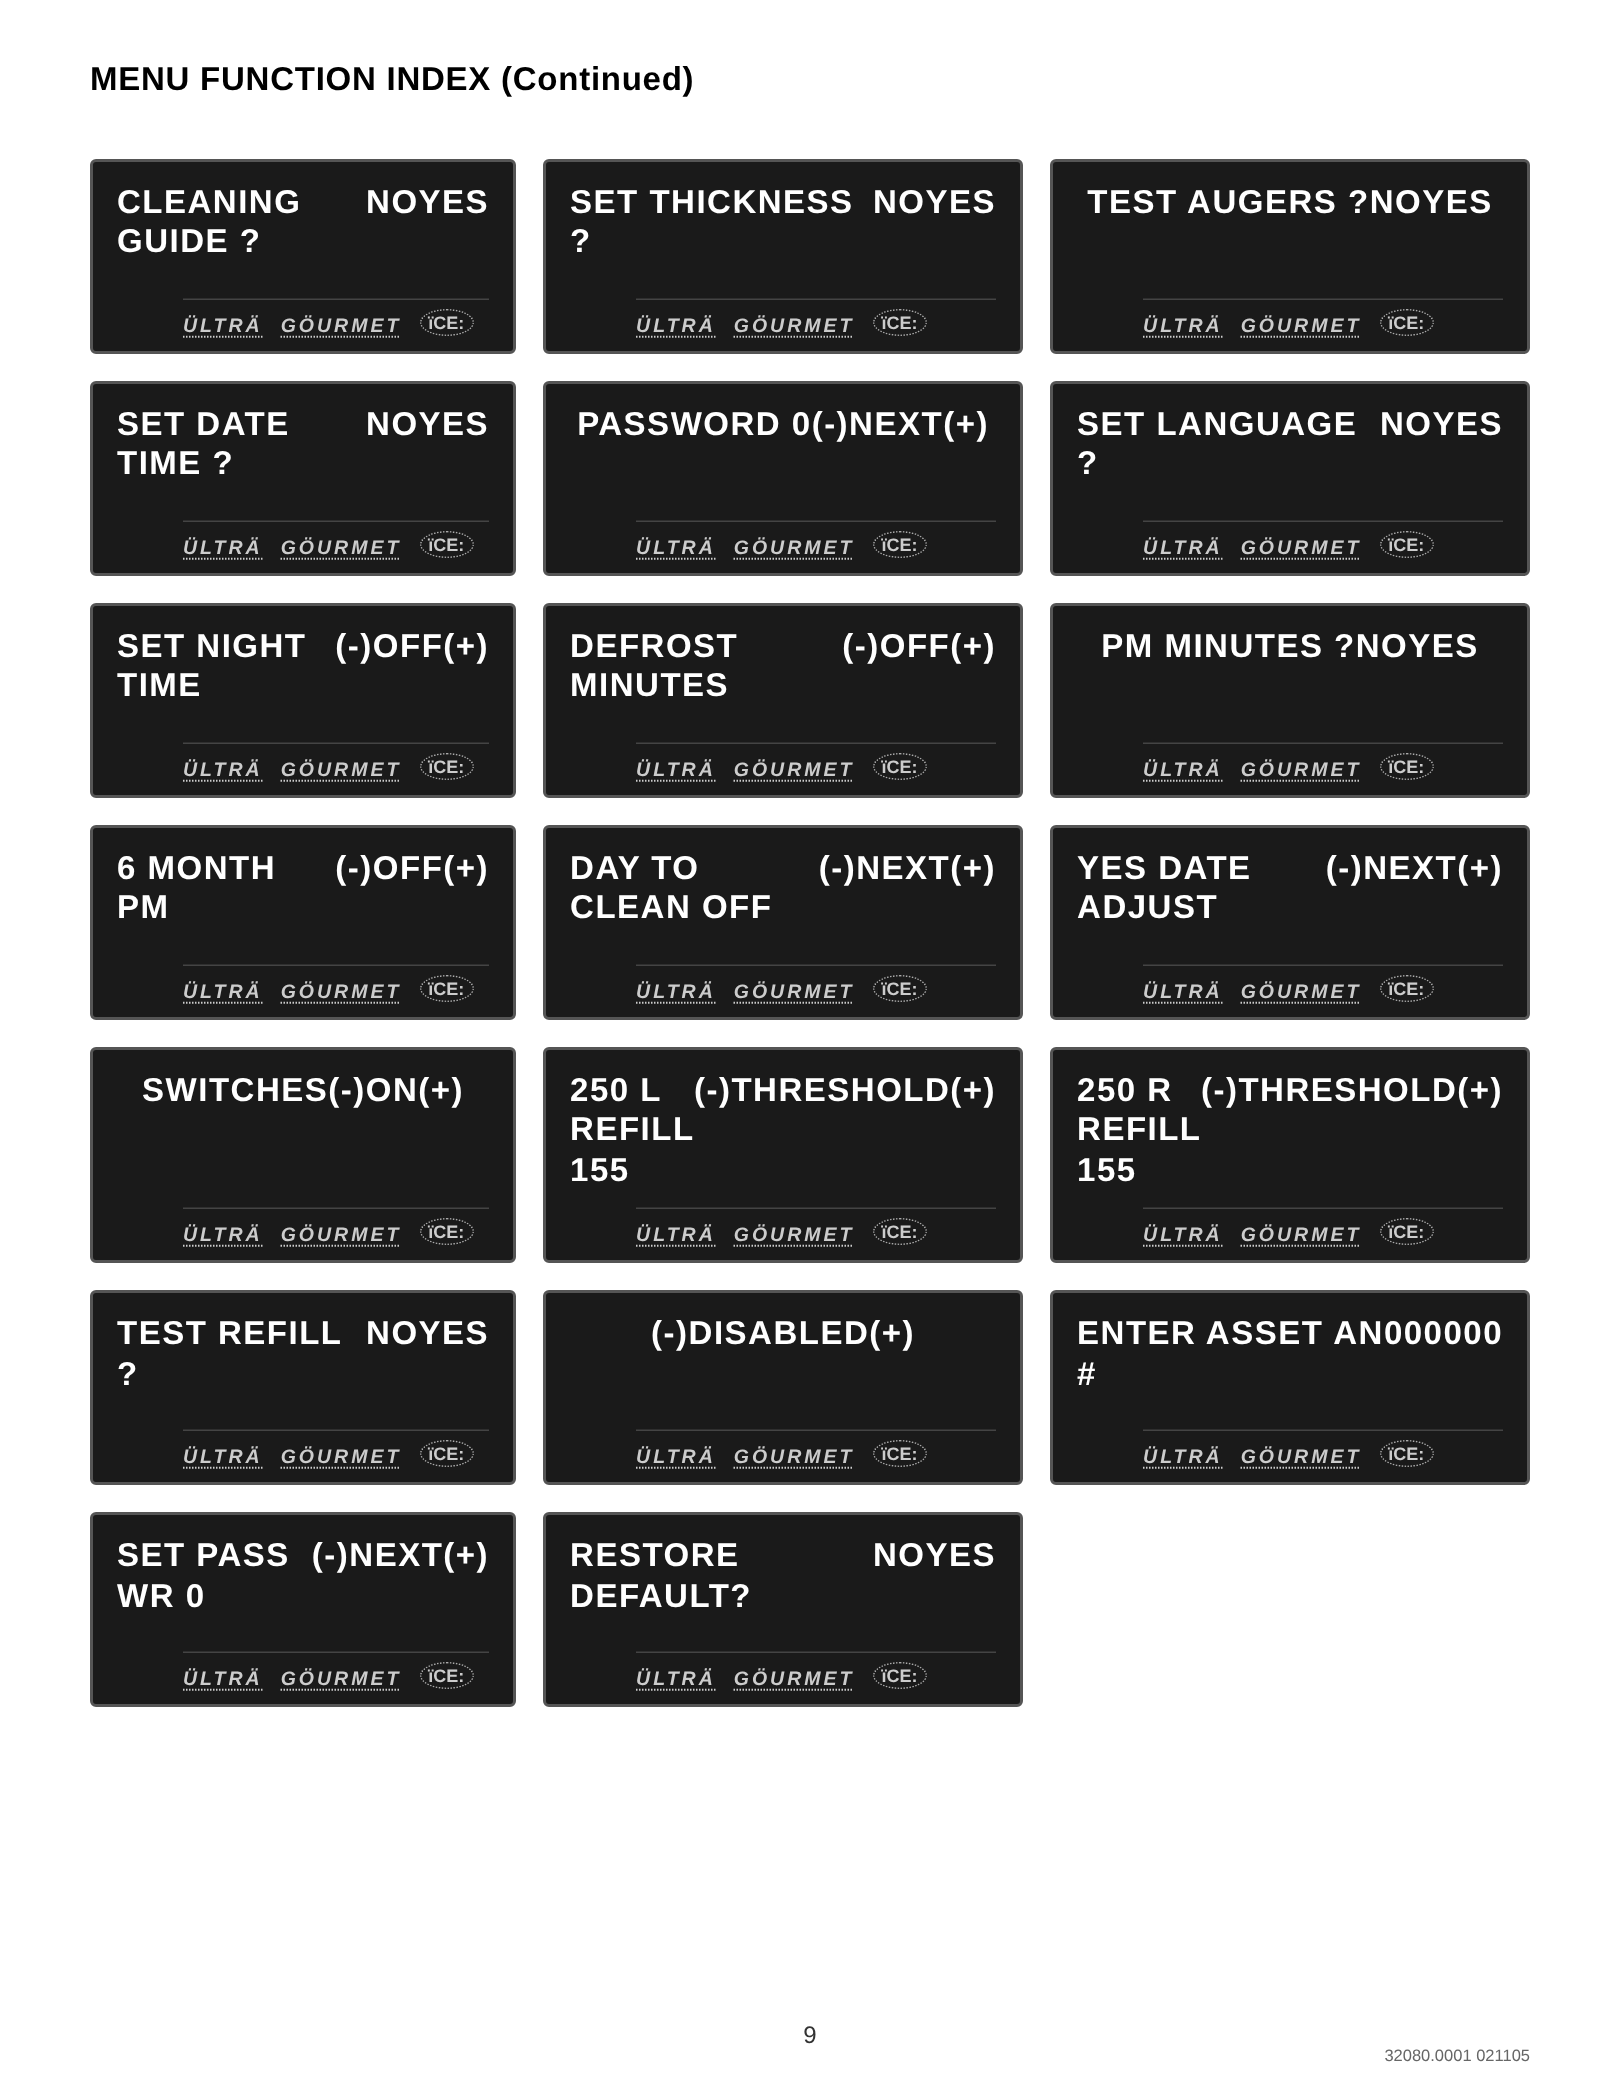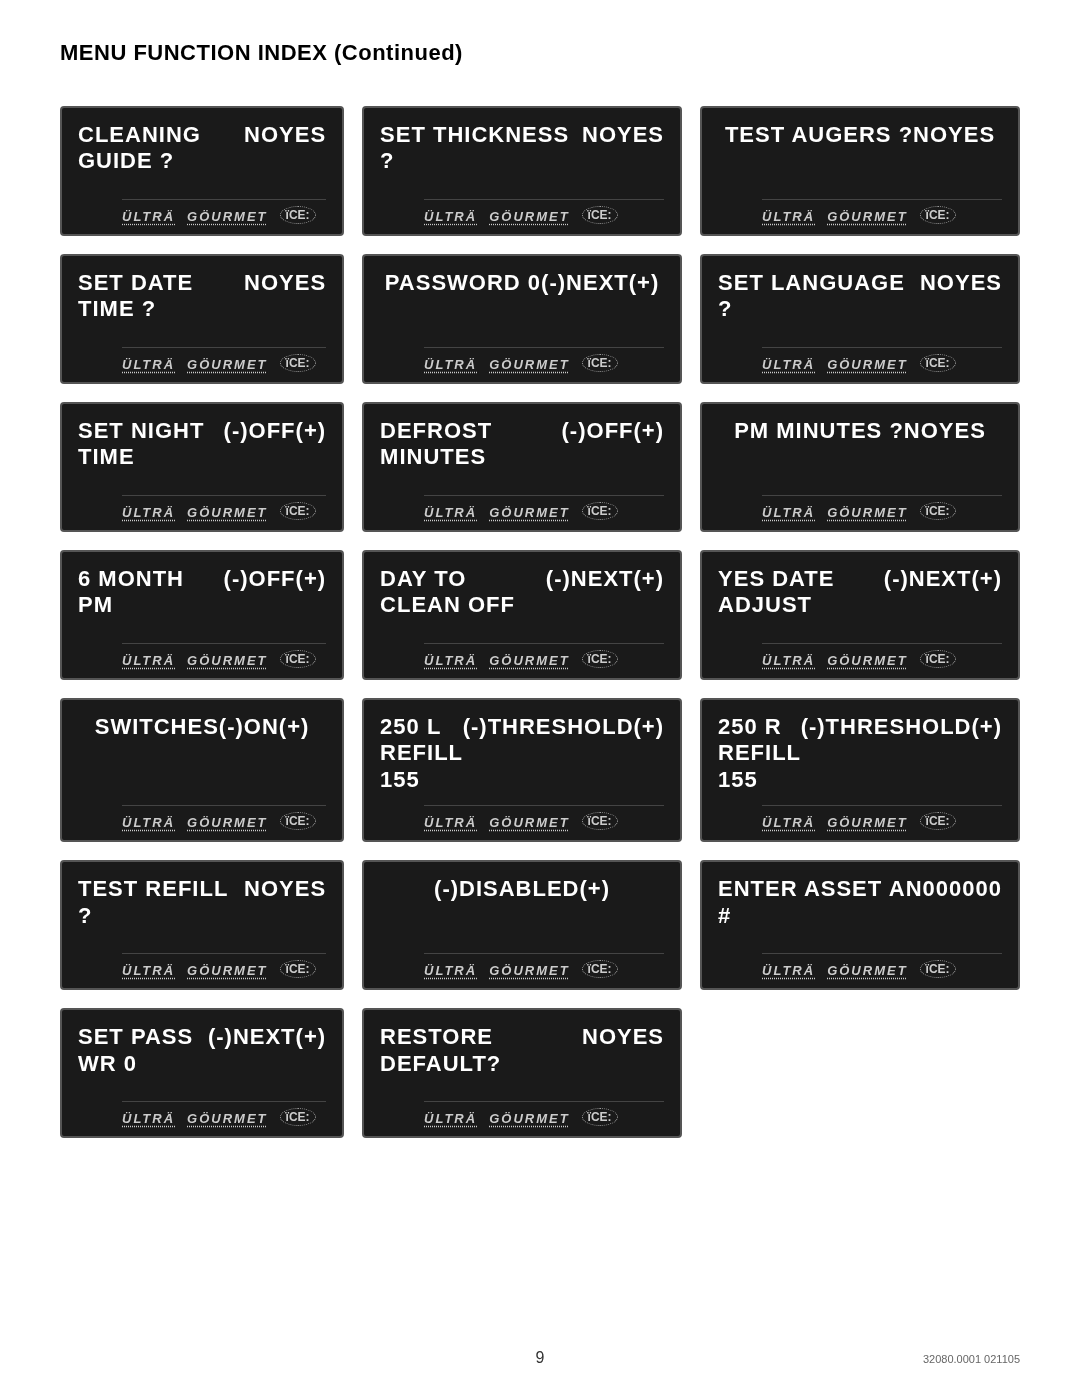--- a/index.html
+++ b/index.html
@@ -87,21 +87,21 @@
     .page-number {
       position: absolute;
       bottom: 30px;
       left: 50%;
       transform: translateX(-50%);
       font-size: 16px;
       color: #333;
     }
     .doc-number {
       position: absolute;
-      bottom: 32px;
+      bottom: 20px;
       right: 60px;
       font-size: 11px;
       color: #666;
     }
   </style>
 </head>
 <body>
 
 <div class="page-title">MENU FUNCTION INDEX (Continued)</div>
 

